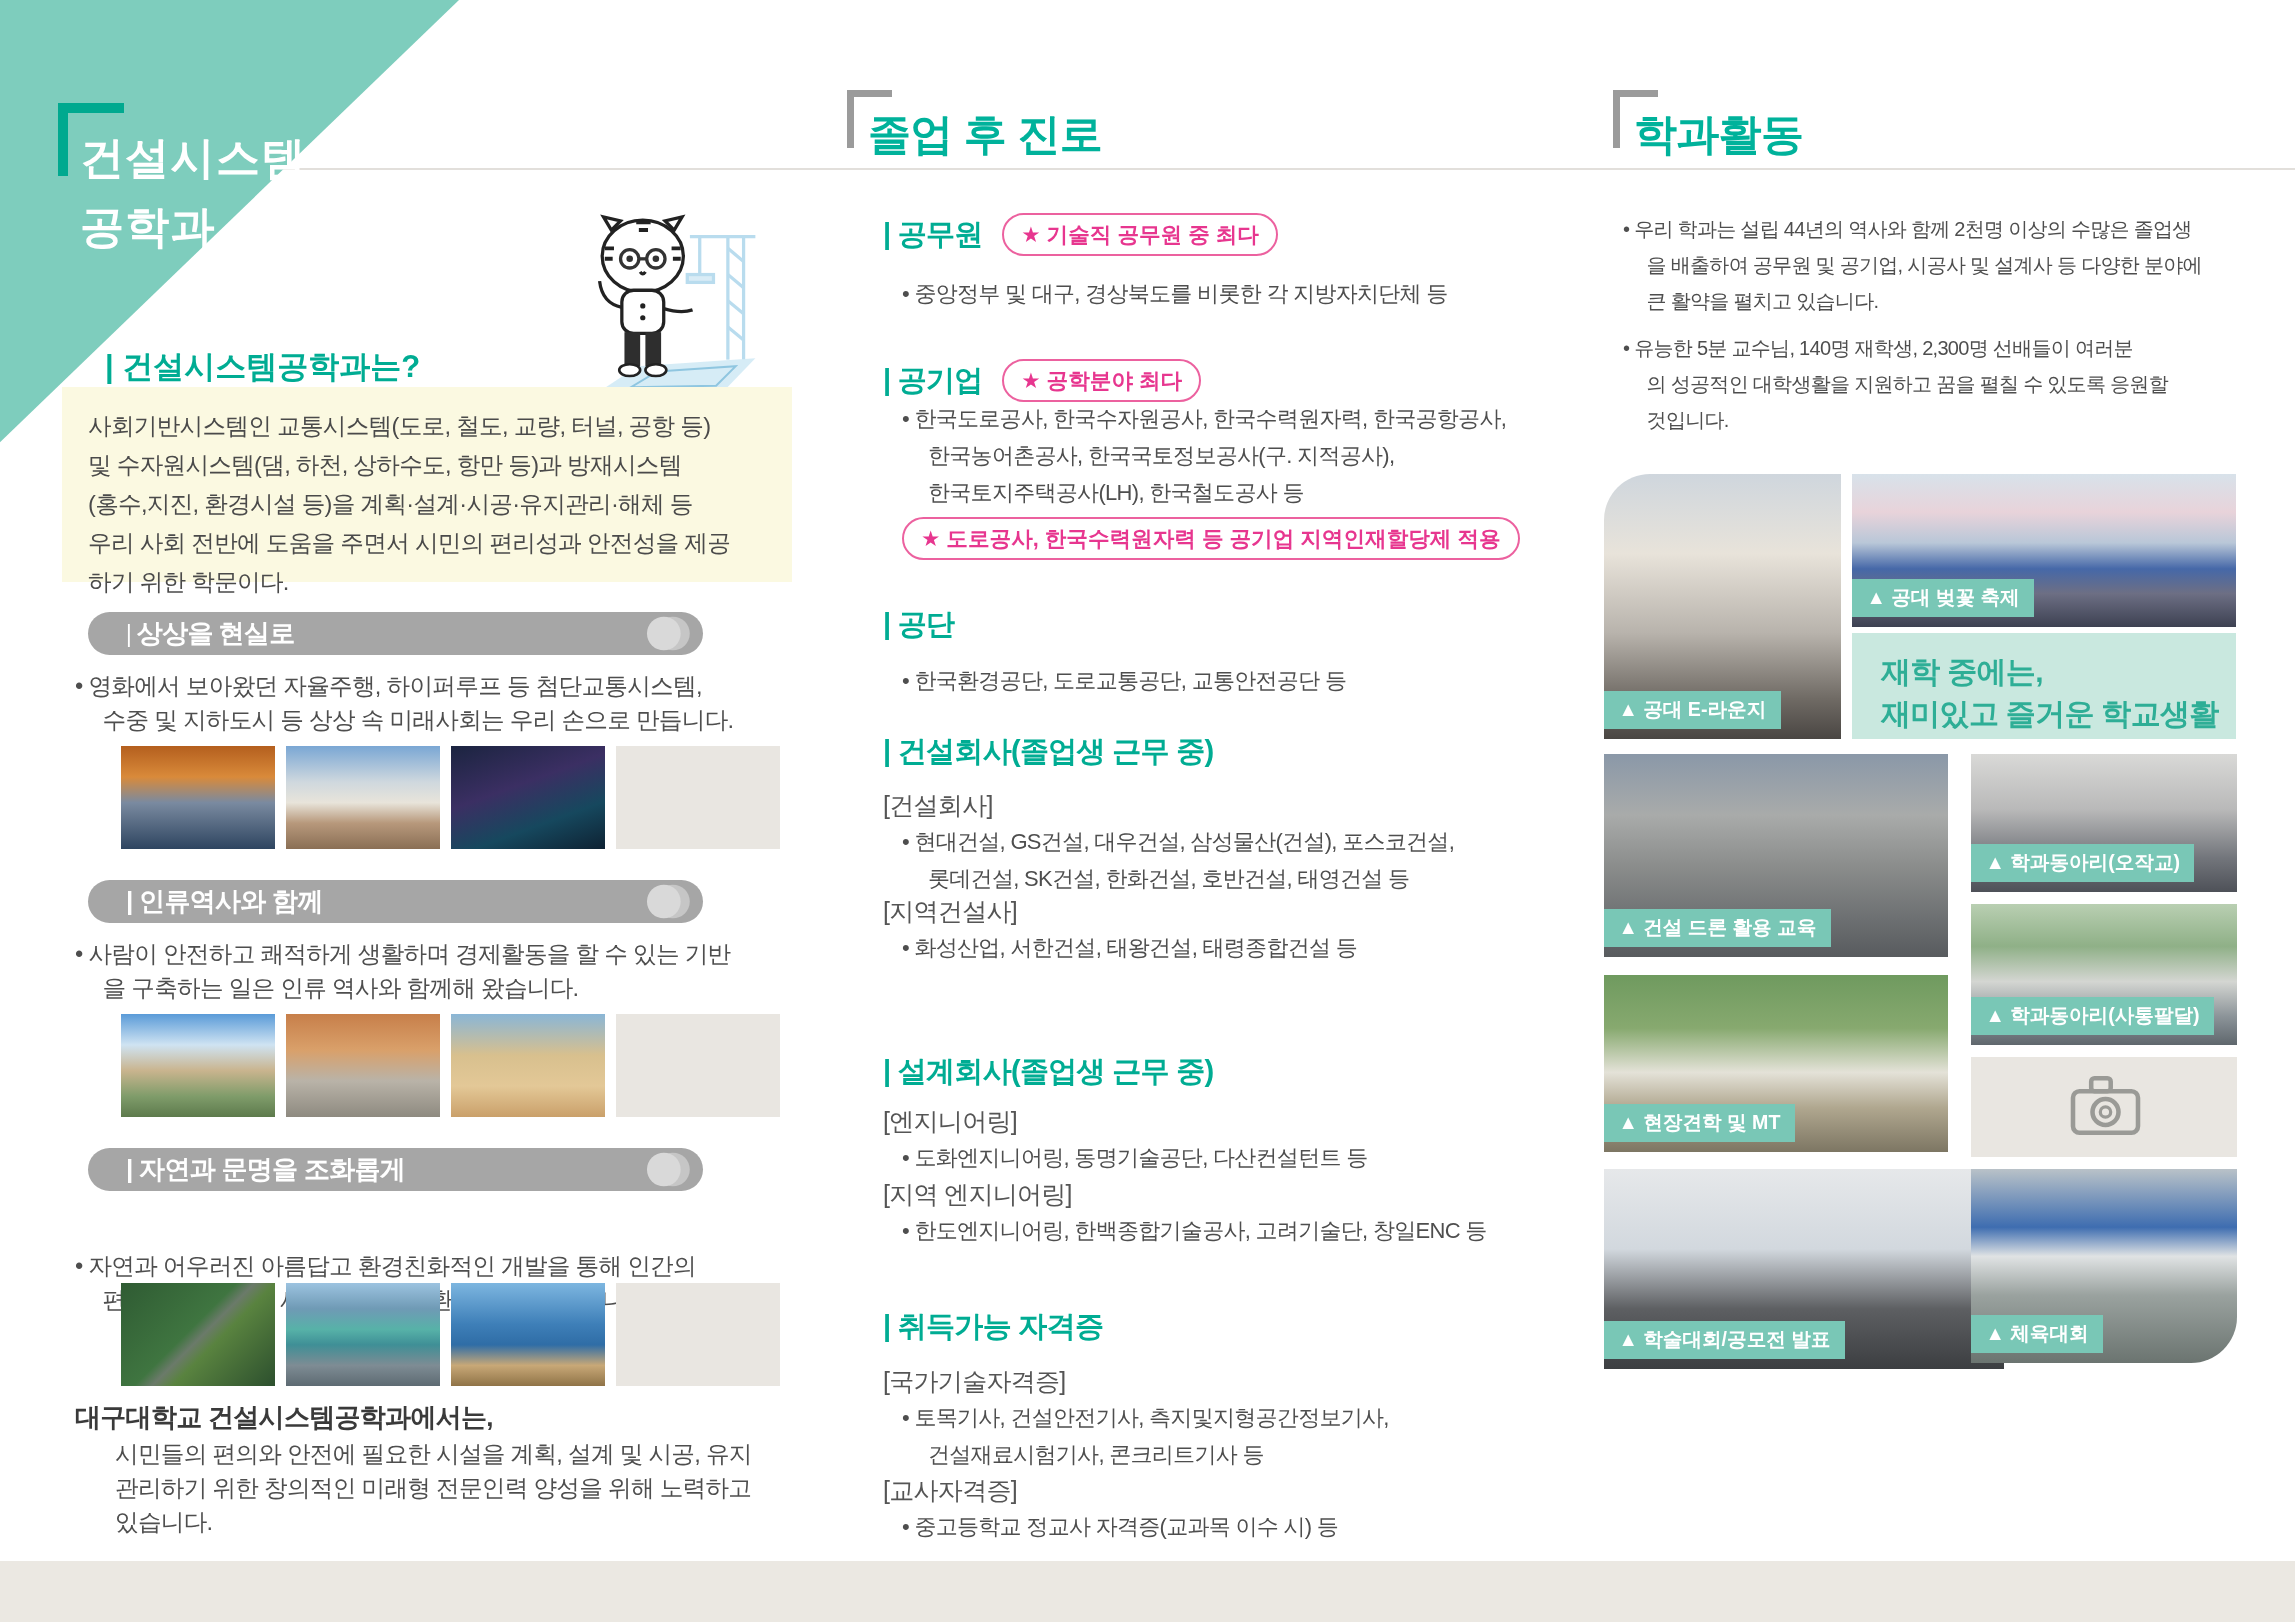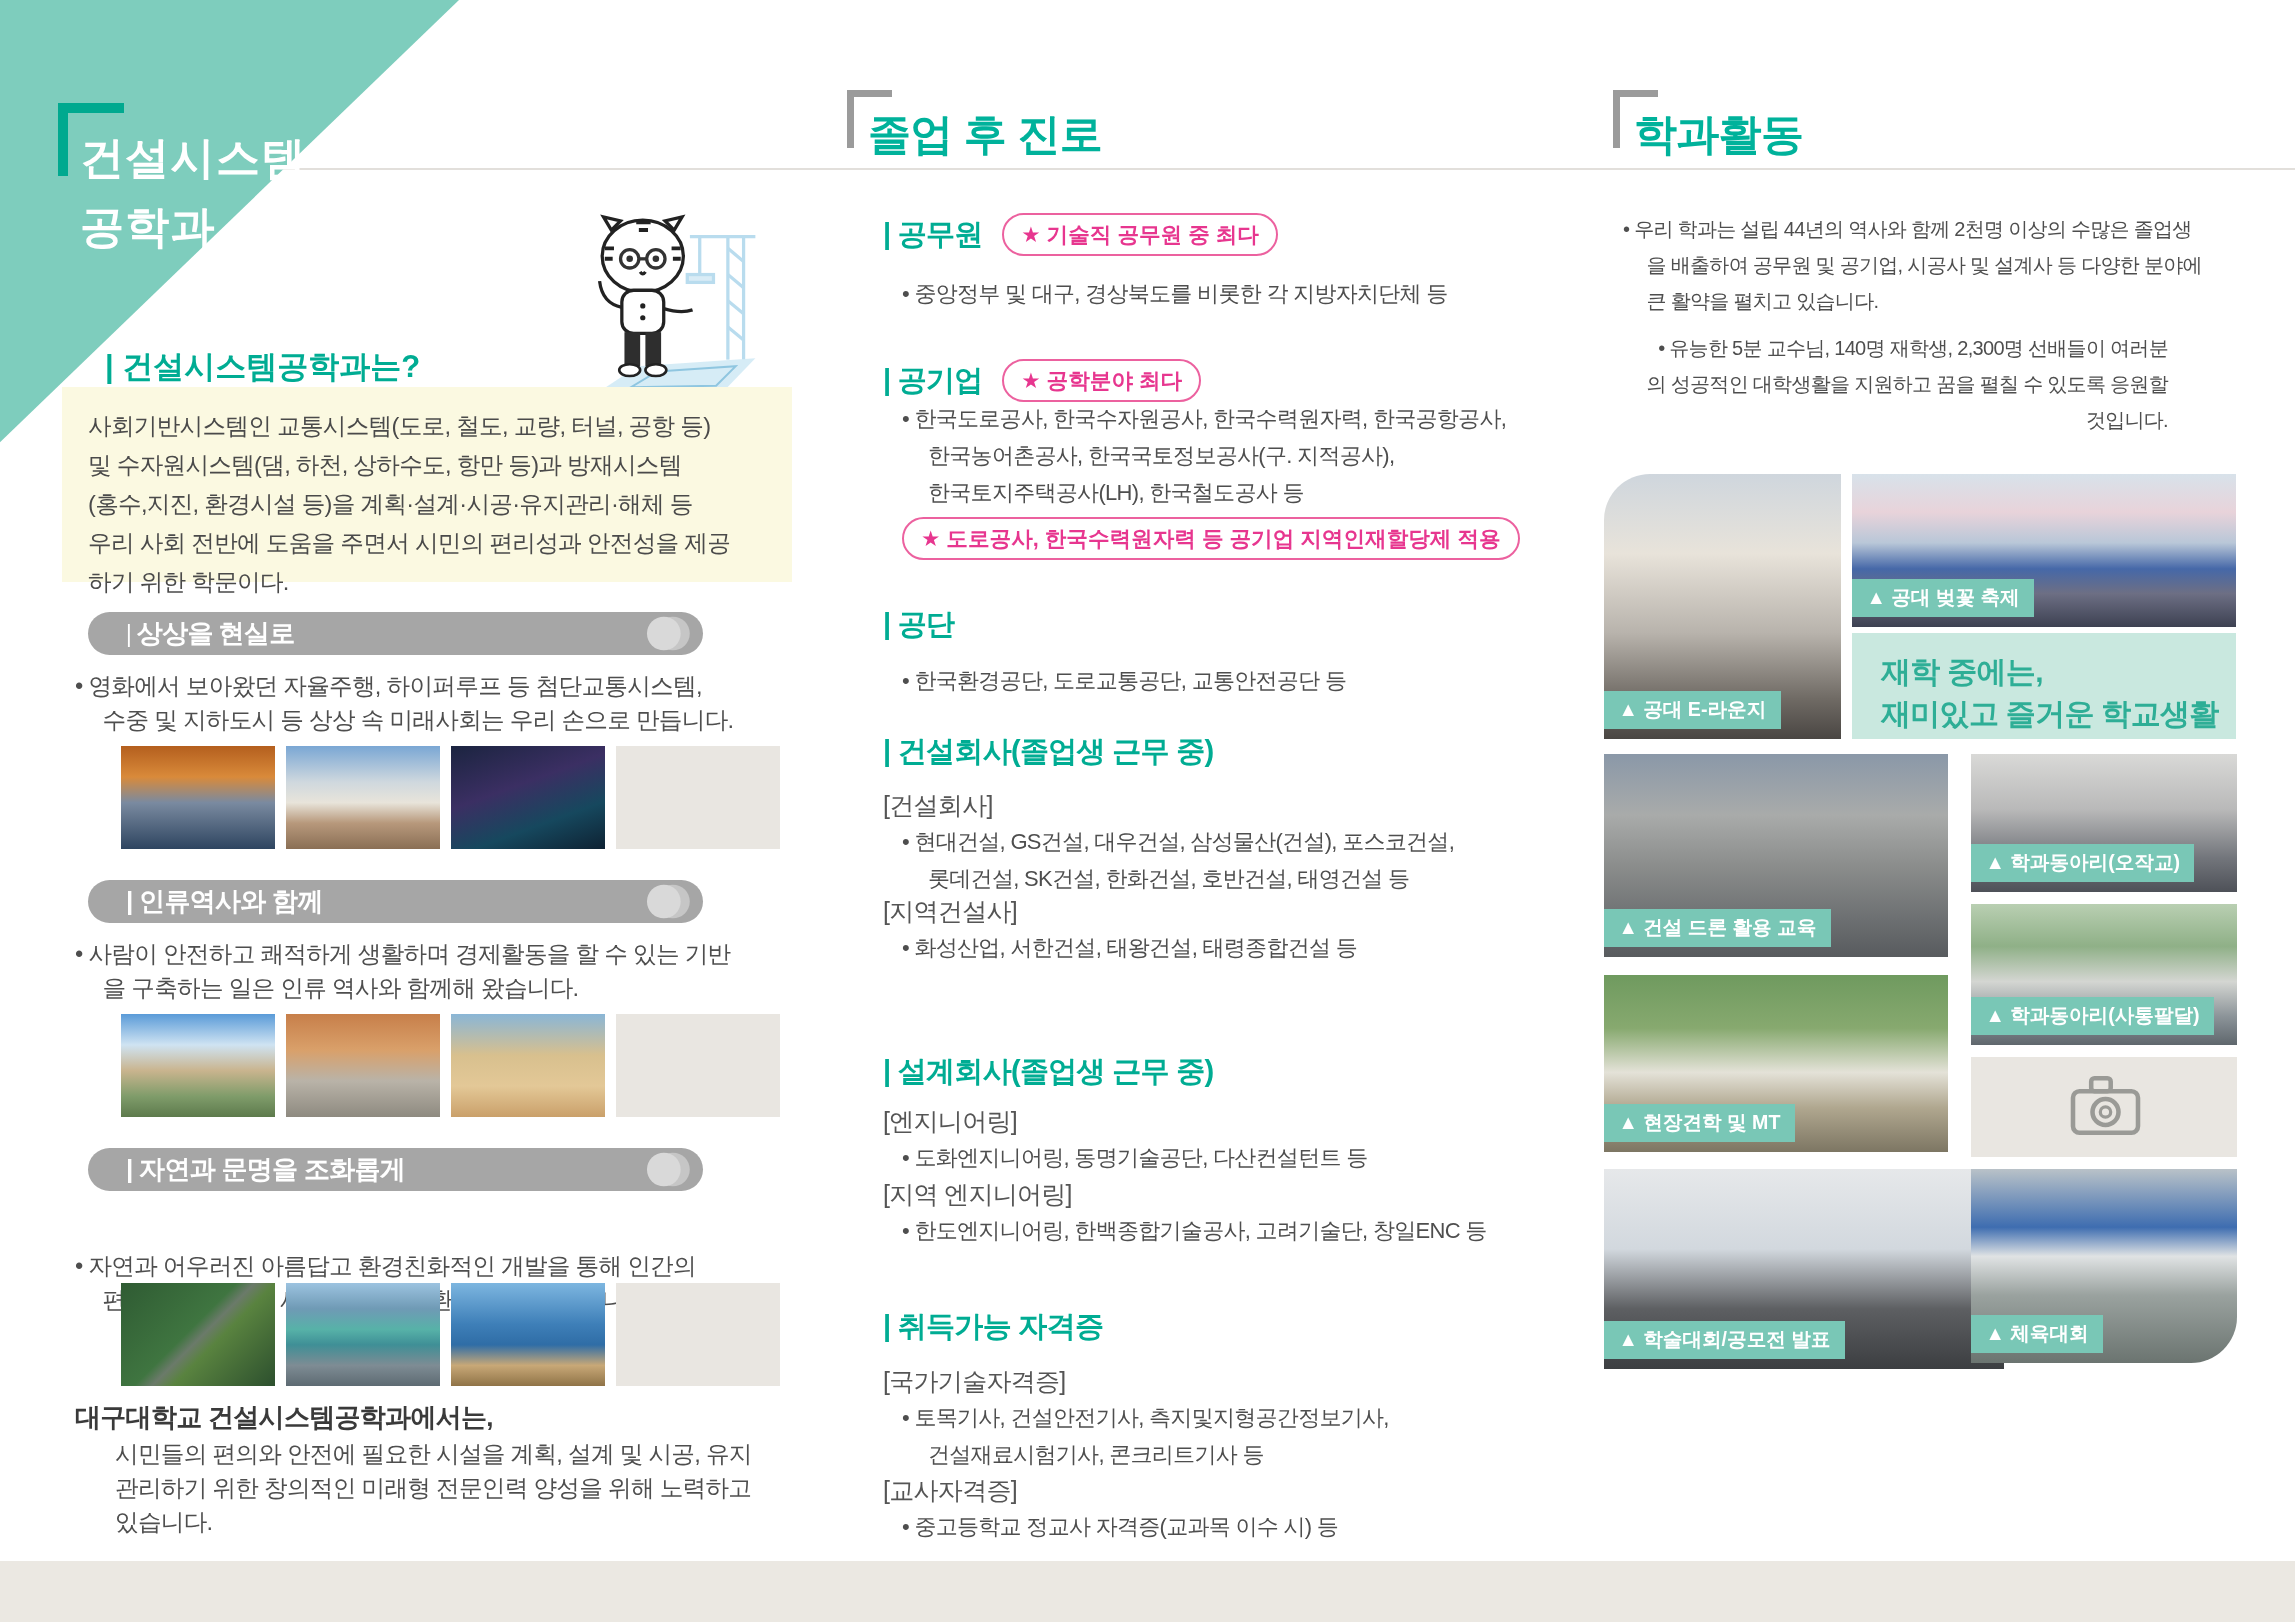--- a/index.html
+++ b/index.html
@@ -208,21 +208,21 @@
 건설재료시험기사, 콘크리트기사 등</div>
   <div class="abs subhead" style="left:883px;top:1474px;">[교사자격증]</div>
   <div class="abs bullet pre" style="left:902px;top:1508px;">• 중고등학교 정교사 자격증(교과목 이수 시) 등</div>
 
   <div class="abs gray-bracket" style="left:1613px;top:90px;"></div>
   <div class="abs col-title" style="left:1634px;top:106px;">학과활동</div>
 
   <div class="abs rbullet pre" style="left:1623px;top:211px;">• 우리 학과는 설립 44년의 역사와 함께 2천명 이상의 수많은 졸업생
 을 배출하여 공무원 및 공기업, 시공사 및 설계사 등 다양한 분야에
 큰 활약을 펼치고 있습니다.</div>
-  <div class="abs rbullet pre" style="left:1623px;top:330px;text-align:right;">• 유능한 5분 교수님, 140명 재학생, 2,300명 선배들이 여러분
+  <div class="abs rbullet pre" style="left:1623px;top:330px;">• 유능한 5분 교수님, 140명 재학생, 2,300명 선배들이 여러분
 의 성공적인 대학생활을 지원하고 꿈을 펼칠 수 있도록 응원할
 것입니다.</div>
 
   <div class="photo ph-lounge" style="left:1604px;top:474px;width:237px;height:265px;">
     <div class="caption">▲ 공대 E-라운지</div>
   </div>
   <div class="photo ph-blossom" style="left:1852px;top:474px;width:384px;height:153px;">
     <div class="caption">▲ 공대 벚꽃 축제</div>
   </div>
   <div class="abs hl-box"></div>

